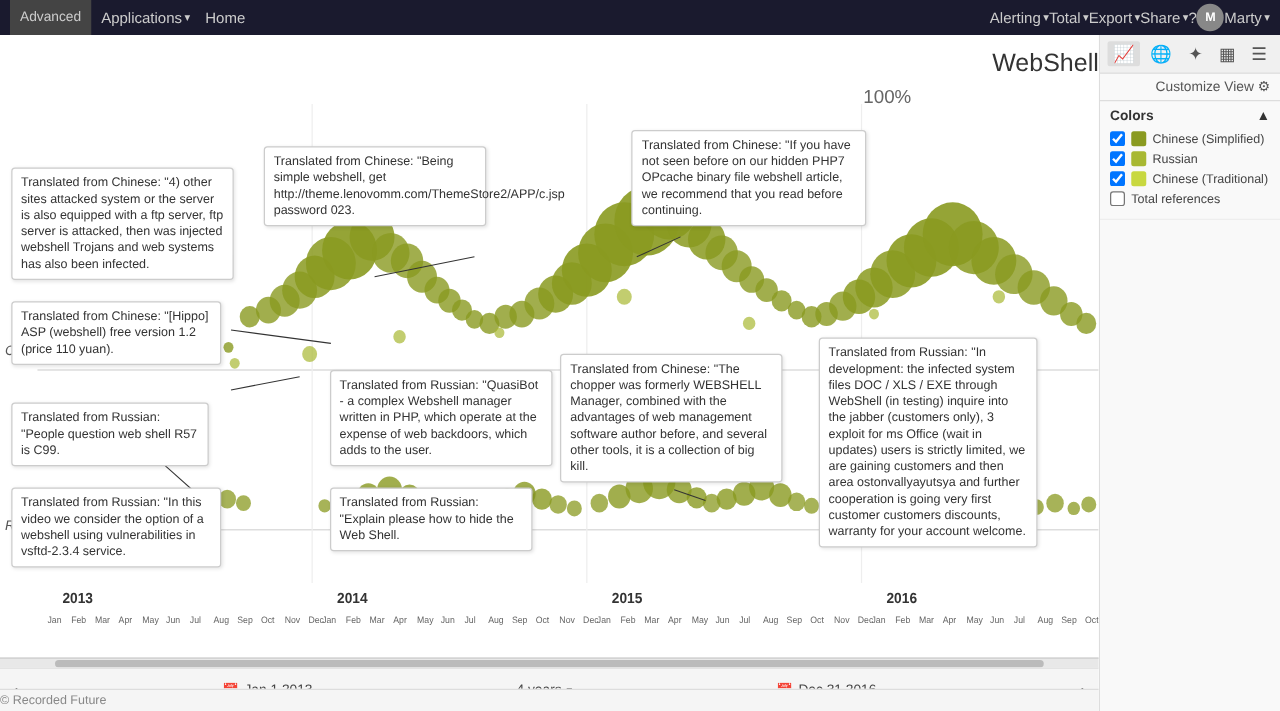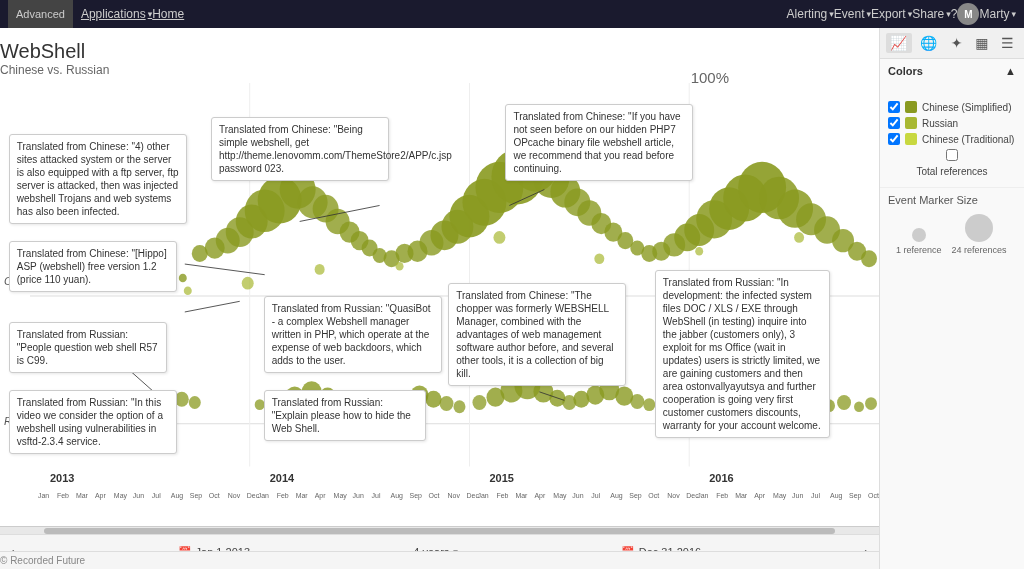--- a/index.html
+++ b/index.html
@@ -41,22 +41,22 @@
       border: none;
       border-radius: 3px;
       padding: 2px 8px;
       font-size: 11px;
       cursor: pointer;
       height: 38px;
     }
     .nav-links {
       display: flex;
       align-items: center;
+      gap: 12px;
       flex: 1;
-      text-decoration: underline;
     }
     .nav-link {
       color: #ccc;
       font-size: 12px;
       cursor: pointer;
       display: flex;
       align-items: center;
       gap: 2px;
     }
     .nav-right {
@@ -88,21 +88,21 @@
     
     #chart-area {
       flex: 1;
       position: relative;
       overflow: hidden;
       background: #fff;
     }
 
     
     .chart-title {
-      text-align: left;
+      text-align: right;
       padding-top: 12px;
     }
     .chart-title h2 {
       font-size: 20px;
       font-weight: normal;
       color: #333;
     }
     .chart-title p {
       font-size: 12px;
       color: #666;
@@ -244,21 +244,21 @@
 
     
     .panel-section {
       padding: 6px 8px;
       border-bottom: 1px solid #eee;
     }
     .panel-section-title {
       font-size: 11px;
       font-weight: bold;
       color: #333;
-      margin-bottom: 24px;
+      margin-bottom: 6px;
       display: flex;
       align-items: center;
       justify-content: space-between;
     }
     .color-item {
       display: flex;
       align-items: flex-end;
       gap: 5px;
       margin-bottom: 4px;
       font-size: 10px;
@@ -272,21 +272,20 @@
     }
 
     
     .total-refs-item {
       display: flex;
       align-items: center;
       gap: 5px;
       margin-bottom: 4px;
       font-size: 10px;
       color: #444;
-      flex-direction: column;
     }
 
     
     .marker-size-section {
       padding: 6px 8px;
     }
     .marker-size-title {
       font-size: 11px;
       color: #555;
       margin-bottom: 8px;
@@ -346,21 +345,21 @@
       <span class="chevron">▾</span>
     </span>
     <span class="nav-link">Home</span>
   </div>
   <div class="nav-right">
     <span class="nav-link">
       <span>Alerting</span>
       <span class="chevron">▾</span>
     </span>
     <span class="nav-link">
-      <span>Event</span>
+      <span>Total</span>
       <span class="chevron">▾</span>
     </span>
     <span class="nav-link">
       <span>Export</span>
       <span class="chevron">▾</span>
     </span>
     <span class="nav-link">
       <span>Share</span>
       <span class="chevron">▾</span>
     </span>
@@ -372,21 +371,20 @@
     </span>
   </div>
 </div>
 
 <div id="main">
 
   <div id="chart-area">
 
     <div class="chart-title">
       <h2>WebShell</h2>
-      <p>Chinese vs. Russian</p>
     </div>
 
     <div class="timeline-container">
 
       <div class="lane-label chinese">Chinese</div>
 
       <div class="lane-label russian">Russian</div>
 
       <svg class="bubbles-svg" viewBox="0 0 880 400" preserveAspectRatio="none">
 
@@ -674,20 +672,24 @@
   <div id="right-panel">
 
     <div class="view-icons">
       <span class="view-icon active" title="Chart">📈</span>
       <span class="view-icon" title="Map">🌐</span>
       <span class="view-icon" title="Network">✦</span>
       <span class="view-icon" title="Table">▦</span>
       <span class="view-icon" title="List">☰</span>
     </div>
 
+    <div class="customize-view">
+      <span>Customize View</span>
+      <span>⚙</span>
+    </div>
 
     <div class="panel-section">
       <div class="panel-section-title">
         <span>Colors</span>
         <span style="cursor:pointer;">▲</span>
       </div>
       <div class="color-item">
         <input type="checkbox" checked="" style="width: 12px; height: 12px;">
         <div class="color-swatch" style="background:#8a9a20;"></div>
         <span>Chinese (Simplified)</span>
@@ -701,29 +703,16 @@
         <input type="checkbox" checked="" style="width: 12px; height: 12px;">
         <div class="color-swatch" style="background:#c8d840;"></div>
         <span>Chinese (Traditional)</span>
       </div>
       <div class="total-refs-item">
         <input type="checkbox" style="width: 12px; height: 12px;">
         <span>Total references</span>
       </div>
     </div>
 
-    <div class="marker-size-section">
-      <div class="marker-size-title">Event Marker Size</div>
-      <div class="marker-size-demo">
-        <div style="display:flex;flex-direction:column;align-items:center;gap:3px;">
-          <div class="marker-circle" style="width:14px;height:14px;"></div>
-          <span class="marker-label">1 reference</span>
-        </div>
-        <div style="display:flex;flex-direction:column;align-items:center;gap:3px;">
-          <div class="marker-circle" style="width:28px;height:28px;"></div>
-          <span class="marker-label">24 references</span>
-        </div>
-      </div>
-    </div>
 
   </div>
 
 </div>
 
 </body></html>

